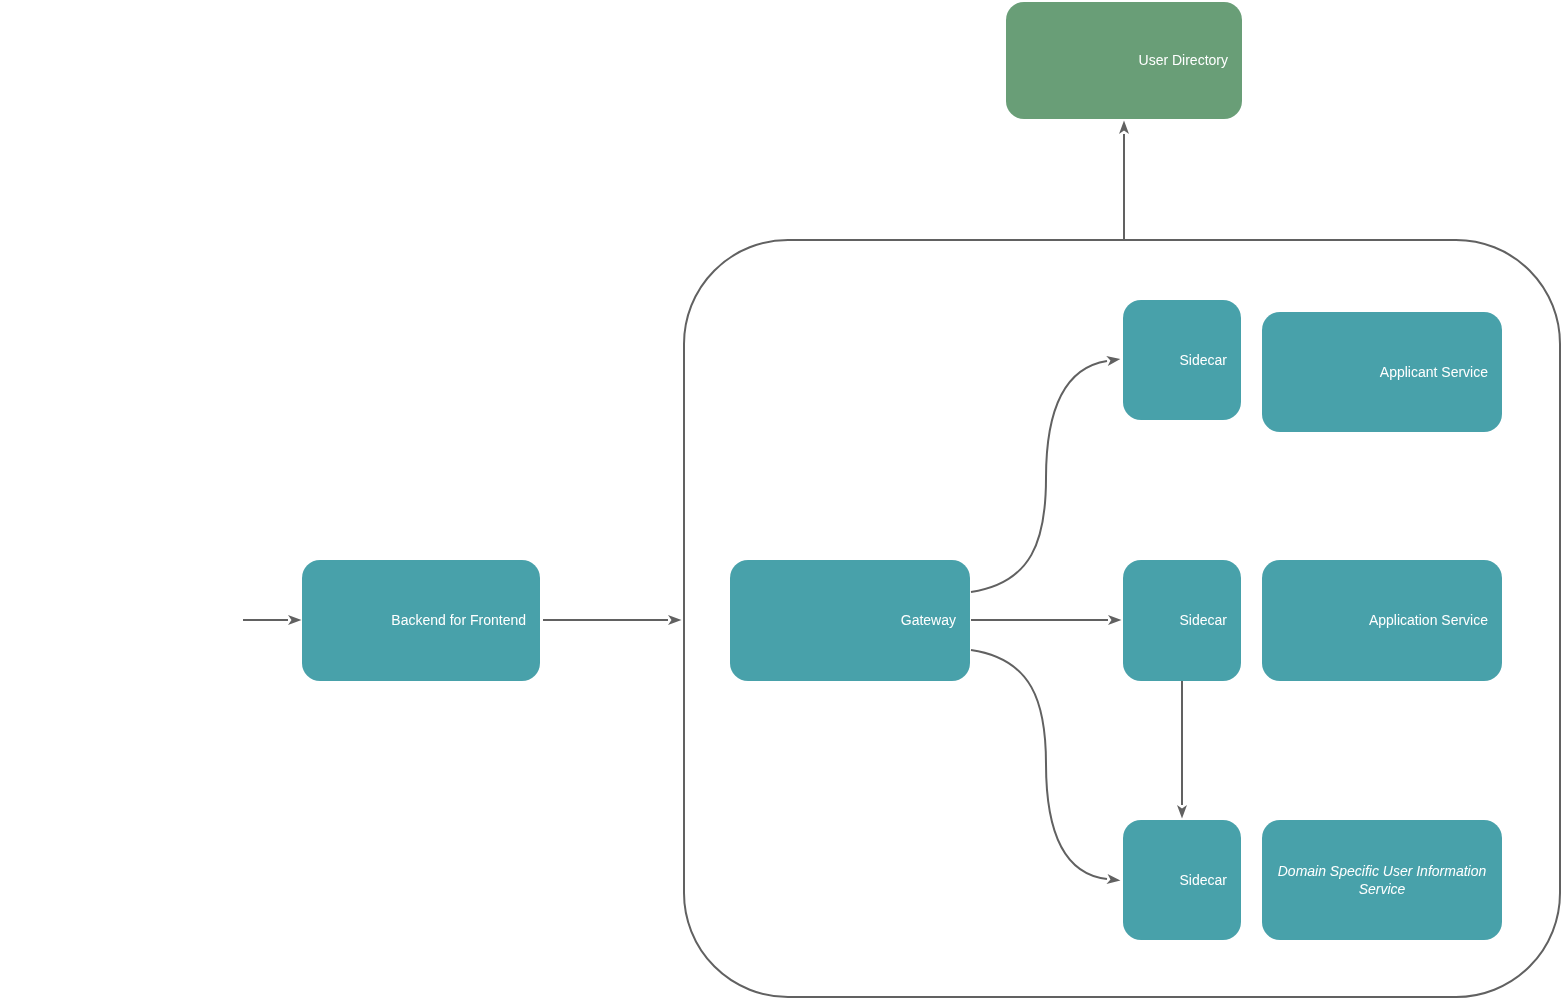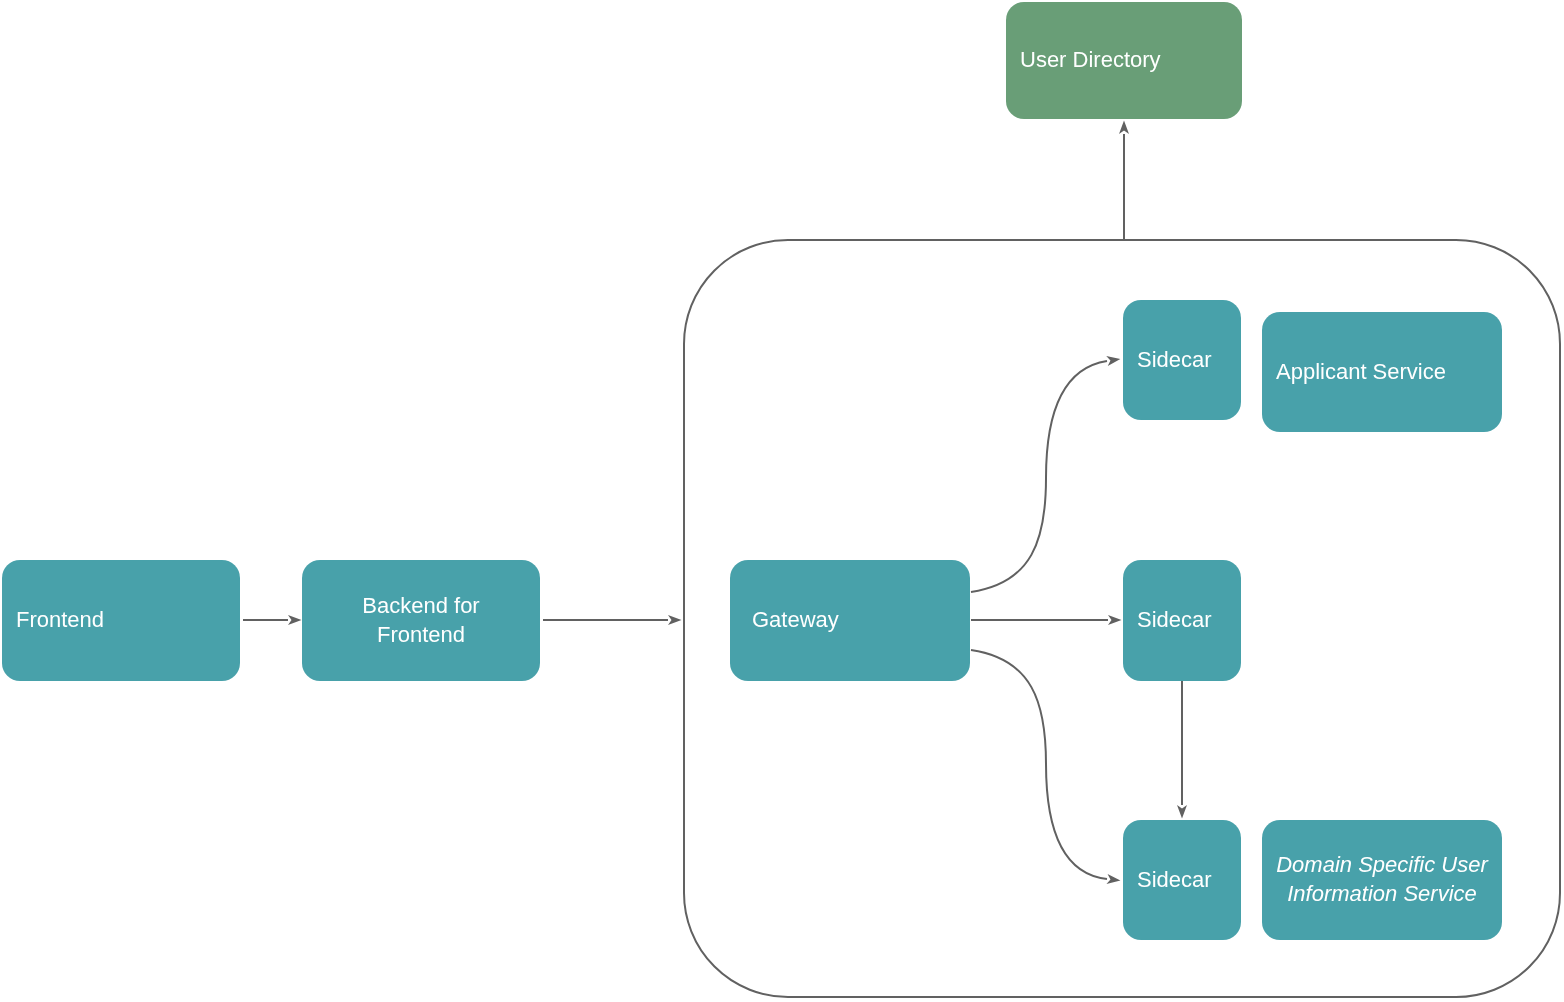--- a/index.html
+++ b/index.html
@@ -30,25 +30,25 @@
     height: 759px;
     border: 2px solid var(--line, #616161);
     border-radius: 105px;
     box-sizing: border-box;
     background: transparent;
   }
   .node {
     position: absolute;
     display: flex;
     align-items: center;
-    justify-content: flex-start;
+    justify-content: flex-end;
     text-align: center;
     box-sizing: border-box;
     color: var(--text, #ffffff);
-    font-size: 22px;
+    font-size: 14px;
     line-height: 1.3;
     background: var(--node_fill, #48A1AA);
     border-radius: 18px;
     padding: 0 14px;
   }
   .node.green { background: var(--user_directory_fill, #699E77); }
 
   
   .n-user-directory   { left: 1006px; top: 2px;   width: 236px; height: 117px; }
   .n-frontend         { left: 2px;    top: 560px; width: 238px; height: 121px; }
@@ -86,23 +86,20 @@
     <path class="edge" d="M 971 592 C 1032 583 1046 540 1046 478 C 1046 414 1062 368 1107 361" marker-end="url(#arrowhead)"></path>
     <path class="edge" d="M 971 650 C 1032 659 1046 702 1046 764 C 1046 828 1062 874 1107 879" marker-end="url(#arrowhead)"></path>
     <path class="edge" d="M 1182 681 L 1182 805" marker-end="url(#arrowhead)"></path>
     <path class="edge" d="M 1124 239 L 1124 134" marker-end="url(#arrowhead)"></path>
   </svg>
 
   <div class="node green n-user-directory">
     <span>User Directory</span>
   </div>
 
-  <div class="node n-frontend">
-    <span>Frontend</span>
-  </div>
 
   <div class="node n-bff">
     <span>Backend for Frontend</span>
   </div>
 
   <div class="node n-gateway">
     <span>Gateway</span>
   </div>
 
   <div class="node n-sidecar-top">
@@ -110,20 +107,23 @@
   </div>
 
   <div class="node n-applicant">
     <span>Applicant Service</span>
   </div>
 
   <div class="node n-sidecar-mid">
     <span>Sidecar</span>
   </div>
 
+  <div class="node n-application">
+    <span>Application Service</span>
+  </div>
 
   <div class="node n-sidecar-bottom">
     <span>Sidecar</span>
   </div>
 
   <div class="node n-domain">
     <span>Domain Specific User Information Service</span>
   </div>
 
 </div>

